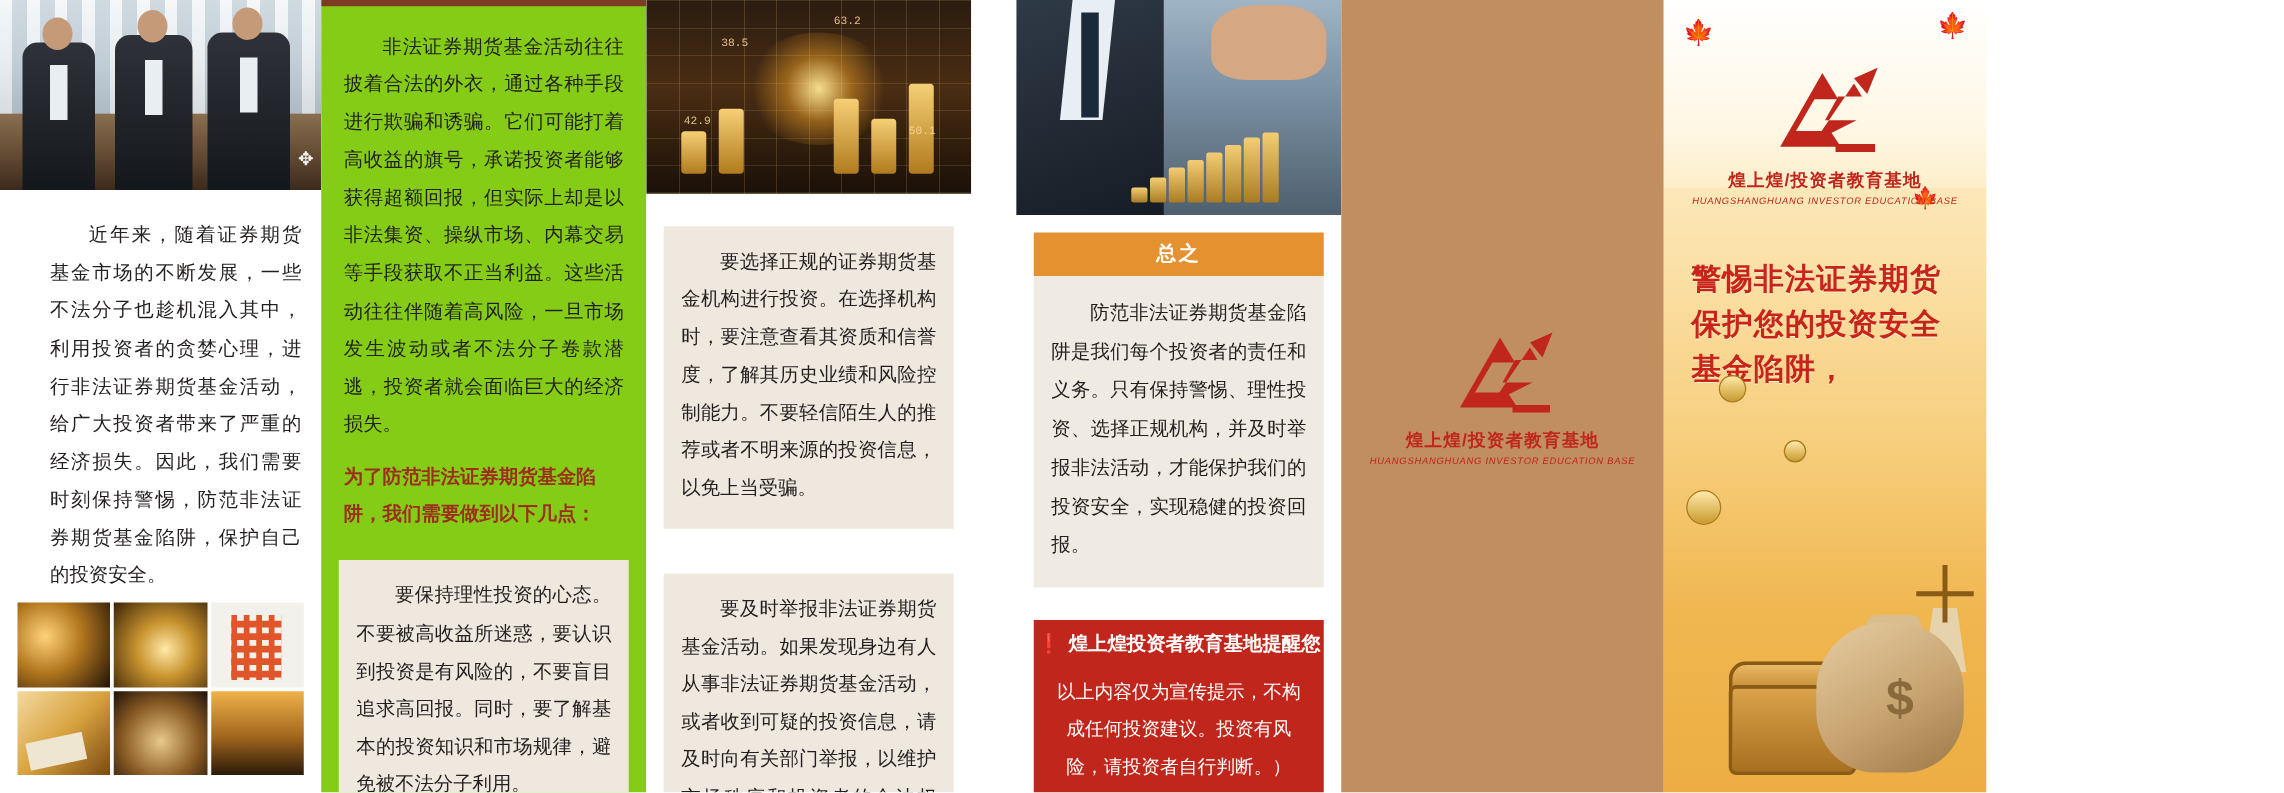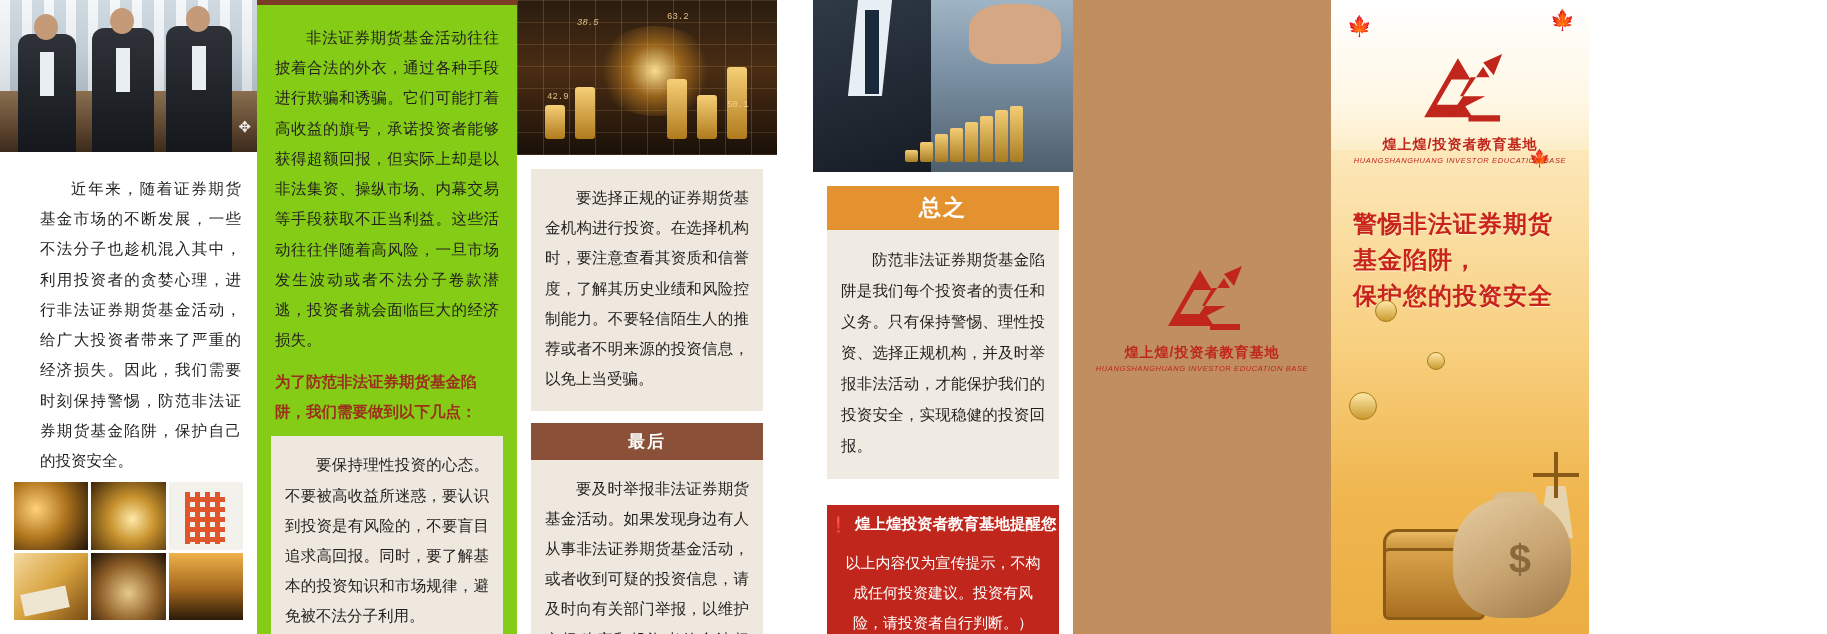--- a/index.html
+++ b/index.html
@@ -54,21 +54,21 @@
   .c4::after{content:"";position:absolute;left:8px;bottom:8px;width:46px;height:22px;background:#efe6d2;transform:rotate(-12deg);}
   .c5{background:radial-gradient(circle at 50% 60%,#e8c98c 0%,#8a5b24 55%,#1d1208 100%);}
   .c6{background:linear-gradient(180deg,#f0b24a 0%,#a0651c 55%,#2a1a09 100%);}
 
   
   .p2-top-text{padding:18px 18px 6px 18px;border-top:5px solid #7c3b25;margin:0 0 0 0;}
   .p2 .topbar{height:5px;background:#7c3b25;width:100%;}
   .hl{color:#9c2e1c;font-weight:bold;font-size:15.5px;line-height:1.9;padding:6px 18px 10px 18px;}
   .sec-head{margin:0 14px;background:#d79a4a;color:#ffffff;text-align:center;font-size:17px;font-weight:bold;padding:7px 0;letter-spacing:2px;}
   .sec-head.brown{background:#8a5138;}
-  .sec-body{margin:0 14px;background:#eee8df;padding:14px 14px 16px 14px;font-size:15.5px;line-height:1.95;color:#231f1e;text-indent:2em;text-align:justify;}
+  .sec-body{margin:12px 14px;background:#eee8df;padding:14px 14px 16px 14px;font-size:15.5px;line-height:1.95;color:#231f1e;text-indent:2em;text-align:justify;}
 
   
   .photo-coins{position:relative;width:260px;height:155px;overflow:hidden;
     background:linear-gradient(180deg,#2a1c10 0%,#4a2d13 45%,#1a1008 100%);}
   .pc-grid{position:absolute;inset:0;
     background:repeating-linear-gradient(90deg,rgba(255,200,120,.18) 0 1px,transparent 1px 26px),
                repeating-linear-gradient(0deg,rgba(255,200,120,.14) 0 1px,transparent 1px 22px);}
   .pc-glow{position:absolute;left:78px;top:26px;width:120px;height:90px;border-radius:50%;
     background:radial-gradient(circle,rgba(255,230,150,.95) 0%,rgba(255,170,40,.45) 35%,rgba(255,140,20,0) 70%);}
   .pc-stack{position:absolute;bottom:16px;background:linear-gradient(180deg,#f6cf76,#b07b1d);border-radius:3px;}
@@ -81,21 +81,21 @@
 
   .photo-hand{position:relative;width:260px;height:172px;overflow:hidden;
     background:linear-gradient(180deg,#9fb4c4 0%,#7d93a6 40%,#4e5f6d 100%);}
   .phh-suit{position:absolute;left:0;top:0;width:118px;height:172px;background:linear-gradient(160deg,#2f3a47,#161c24);}
   .phh-shirt{position:absolute;left:40px;top:0;width:34px;height:96px;background:#e7eef4;transform:skewX(-6deg);}
   .phh-tie{position:absolute;left:52px;top:10px;width:14px;height:84px;background:#1b2a3a;}
   .phh-hand{position:absolute;right:12px;top:4px;width:92px;height:60px;border-radius:40% 40% 30% 30%;background:#d6a783;}
   .phh-coins{position:absolute;left:92px;bottom:10px;height:56px;}
   .pcoin{position:absolute;bottom:0;background:linear-gradient(180deg,#f3cd75,#a97c24);border-radius:2px;}
 
-  .orange-head{margin:14px 14px 0 14px;background:#e3922f;color:#fff;text-align:center;font-size:22px;font-weight:bold;padding:7px 0;letter-spacing:2px;}
+  .orange-head{margin:14px 14px 0 14px;background:#e3922f;color:#fff;text-align:center;font-size:16px;font-weight:bold;padding:7px 0;letter-spacing:2px;}
   .cream-body{margin:0 14px;background:#f0ebe2;padding:14px 14px 18px 14px;font-size:15.5px;line-height:2.0;color:#231f1e;text-indent:2em;text-align:justify;}
 
   .red-box{margin:26px 14px 0 14px;background:#c0261b;color:#fff;}
   .red-box .rb-head{display:flex;align-items:center;gap:6px;justify-content:center;padding:9px 0;font-size:15.5px;font-weight:bold;}
   .rb-body{padding:4px 16px 18px 16px;font-size:15px;line-height:2.0;text-align:center;}
 
   
   .logo-wrap{display:flex;flex-direction:column;align-items:center;}
   .logo-cn{color:#c0261b;font-weight:bold;font-size:14px;letter-spacing:1px;margin-top:6px;}
   .logo-en{color:#c0261b;font-size:7.5px;letter-spacing:.6px;margin-top:2px;font-style:italic;}
@@ -168,27 +168,26 @@
       <div class="pc-grid"></div>
       <div class="pc-glow"></div>
       <div class="pc-stack" style="left:28px;width:20px;height:34px;"></div>
       <div class="pc-stack" style="left:58px;width:20px;height:52px;"></div>
       <div class="pc-stack" style="left:150px;width:20px;height:60px;"></div>
       <div class="pc-stack" style="left:180px;width:20px;height:44px;"></div>
       <div class="pc-stack" style="left:210px;width:20px;height:72px;"></div>
       <div class="pc-num" style="left:30px;top:92px;">42.9</div>
       <div class="pc-num" style="left:210px;top:100px;">50.1</div>
       <div class="pc-num" style="left:150px;top:12px;">63.2</div>
-      <div class="pc-num" style="left:60px;top:18px;font-style:italic;">38.5</div>
+      <div class="pc-num" style="left:60px;top:30px;">38.5</div>
     </div>
 
     <div style="height:14px"></div>
     <div class="sec-body">要选择正规的证券期货基金机构进行投资。在选择机构时，要注意查看其资质和信誉度，了解其历史业绩和风险控制能力。不要轻信陌生人的推荐或者不明来源的投资信息，以免上当受骗。</div>
     <div style="height:12px"></div>
-    <div class="sec-head brown">最后</div>
     <div class="sec-body">要及时举报非法证券期货基金活动。如果发现身边有人从事非法证券期货基金活动，或者收到可疑的投资信息，请及时向有关部门举报，以维护市场秩序和投资者的合法权益。</div>
   </div>
 
   <div class="center-gap"></div>
 
   <div class="panel p4">
     <div class="photo-hand">
       <div class="phh-suit"></div>
       <div class="phh-shirt"></div>
       <div class="phh-tie"></div>
@@ -246,22 +245,22 @@
           <path d="M70 10 L88 2 L80 22 Z" fill="#c0261b"></path>
           <path d="M56 60 L86 60 L86 66 L56 66 Z" fill="#c0261b"></path>
         </svg>
         <div class="logo-cn">煌上煌/投资者教育基地</div>
         <div class="logo-en">HUANGSHANGHUANG INVESTOR EDUCATION BASE</div>
       </div>
     </div>
 
     <div class="cover-title">
       <div>警惕非法证券期货</div>
+      <div>保护您的投资安全</div>
       <div>基金陷阱，</div>
-      <div>保护您的投资安全</div>
     </div>
 
     <div class="mill-body"></div>
     <div class="mill-blade"></div>
     <div class="chest-lid"></div>
     <div class="chest"></div>
     <div class="bag-neck"></div>
     <div class="bag"></div>
     <div class="dollar">$</div>
     <div class="coin-float" style="left:44px;top:300px;width:20px;height:20px;"></div>

